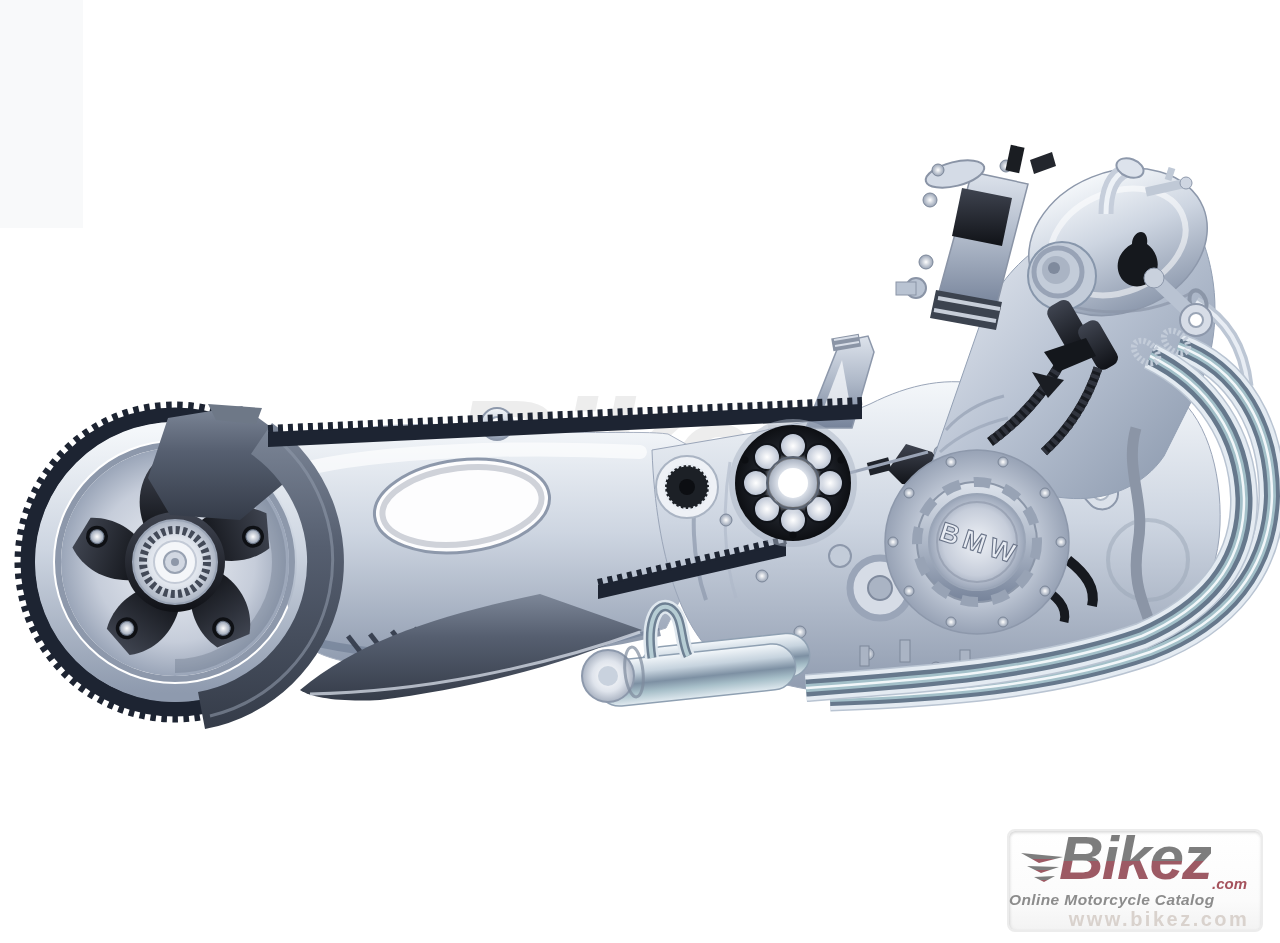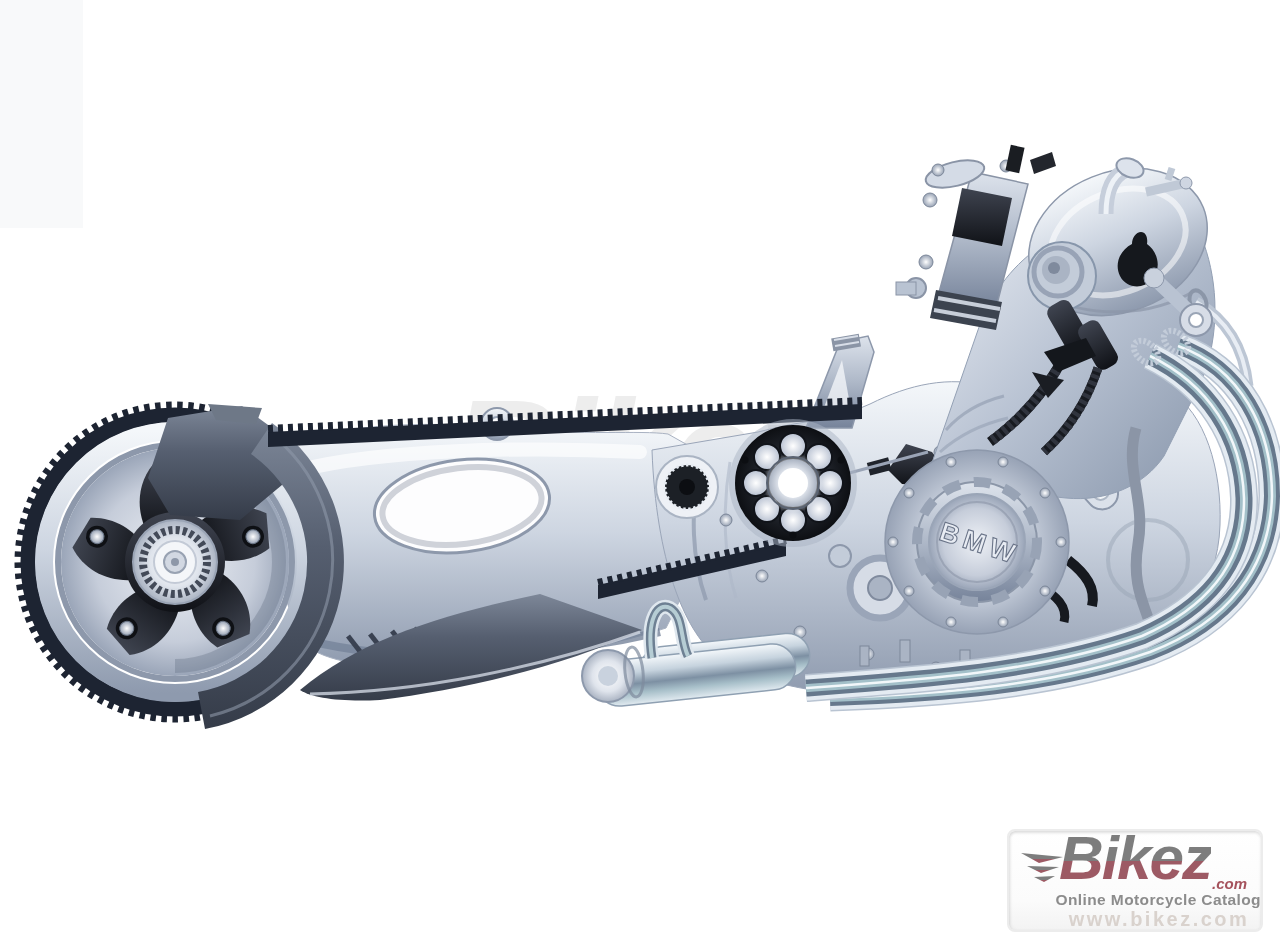--- a/index.html
+++ b/index.html
@@ -25,22 +25,22 @@
     position:absolute;left:40px;top:0px;
     font-size:62px;line-height:62px;font-weight:bold;font-style:italic;letter-spacing:-2px;
     background:linear-gradient(180deg,#7d7d7d 0%,#7d7d7d 55%,#9d5a64 55%,#9d5a64 100%);
     -webkit-background-clip:text;background-clip:text;color:transparent;
   }
   .logo-tld{
     position:absolute;right:14px;top:44px;
     font-size:15px;font-weight:bold;font-style:italic;color:#a5525c;letter-spacing:0px;
   }
   .logo-tagline{
-    position:absolute;left:0;top:60px;width:100%;text-align:right;
-    font-size:15.5px;font-weight:bold;color:#8c8c8c;letter-spacing:.4px;
+    position:absolute;left:0;top:60px;width:100%;text-align:left;
+    font-size:15.5px;font-weight:bold;font-style:italic;color:#8c8c8c;letter-spacing:.4px;
   }
   .logo-url{
     position:absolute;left:24px;top:77px;width:100%;text-align:center;
     font-size:20px;font-weight:bold;color:#d9d2cd;letter-spacing:2.5px;
   }
 </style>
 </head>
 <body>
 
 <div class="canvas">

